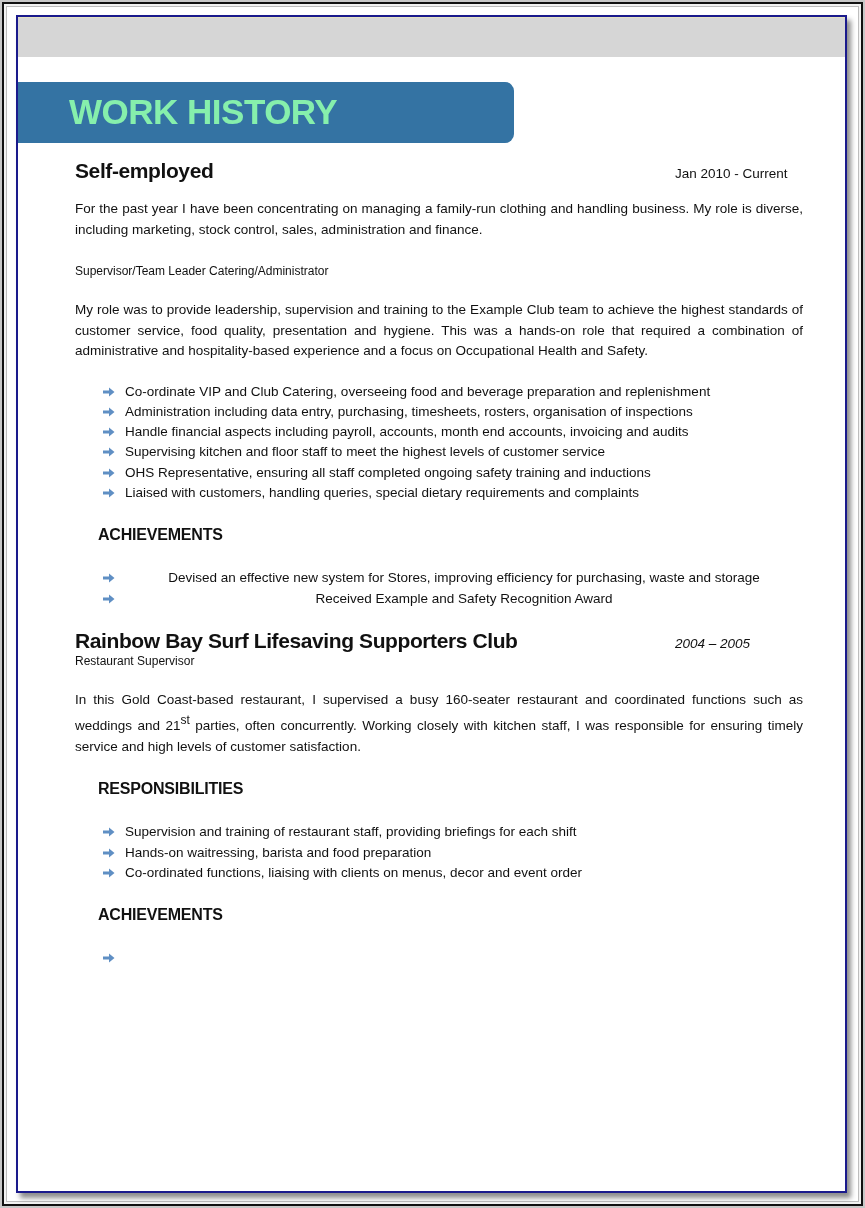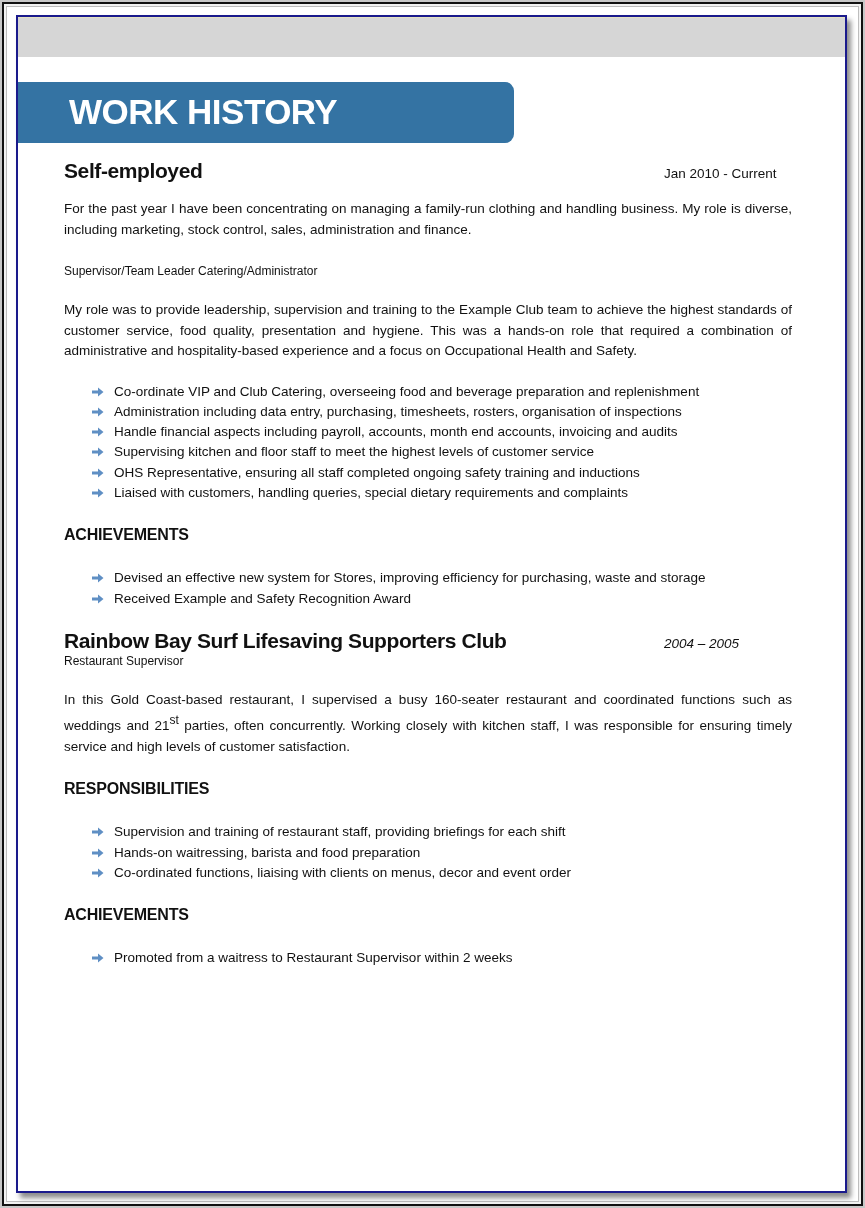--- a/index.html
+++ b/index.html
@@ -31,41 +31,41 @@
     background: #d6d6d6;
     border-top: 1px solid #e6e2c2;
   }
   .banner {
     position: absolute; left: 0; top: 65px; width: 496px; height: 61px;
     background: #3473a3;
     border-radius: 0 9px 9px 0;
   }
   .banner-title {
     position: absolute; left: 51px; top: 10px;
-    color: #ffffff; font-weight: bold; font-size: 35px; letter-spacing: -0.5px;
+    color: #86efac; font-weight: bold; font-size: 35px; letter-spacing: -0.5px;
     font-family: "Liberation Sans", sans-serif;
     line-height: 40px;
   }
   .content {
-    position: absolute; left: 46px; top: 140px; width: 728px;
+    position: absolute; left: 57px; top: 140px; width: 728px;
     color: #111;
   }
   .job-header { position: relative; height: 30px; }
   .job-title {
     font-size: 21px; font-weight: bold; letter-spacing: -0.4px; line-height: 28px;
   }
   .job-dates {
     position: absolute; top: 8px; font-size: 13.5px; line-height: 18px;
   }
   .job-role { font-size: 12px; line-height: 18px; margin-top: 1px; }
   .para {
     font-size: 13.5px; line-height: 20.5px; text-align: justify;
   }
   .section-heading {
-    font-size: 16px; font-weight: bold; line-height: 20px; letter-spacing: -0.2px;
+    font-size: 16px; font-weight: bold; line-height: 20px; letter-spacing: -0.2px; margin-left: 23px;
   }
   ul.bullets { list-style: none; margin-left: 27px; }
   ul.bullets li {
     font-size: 13.5px; line-height: 20.3px; position: relative; padding-left: 23px;
     white-space: nowrap;
   }
   .arrow-icon {
     position: absolute; left: 0; top: 4px; width: 14px; height: 12px;
   }
   sup { font-size: 12px; vertical-align: 6px; }
@@ -113,21 +113,21 @@
             </svg><span>Supervising kitchen and floor staff to meet the highest levels of customer service</span></li>
         <li><svg class="arrow-icon" viewBox="0 0 14 12">
               <path d="M1 4.5h6V1.5l5.5 4.5L7 10.5V7.5H1z" fill="#5f8fc4"></path>
             </svg><span>OHS Representative, ensuring all staff completed ongoing safety training and inductions</span></li>
         <li><svg class="arrow-icon" viewBox="0 0 14 12">
               <path d="M1 4.5h6V1.5l5.5 4.5L7 10.5V7.5H1z" fill="#5f8fc4"></path>
             </svg><span>Liaised with customers, handling queries, special dietary requirements and complaints</span></li>
       </ul>
 
       <div class="section-heading" style="margin-top:22px;">ACHIEVEMENTS</div>
-      <ul class="bullets" style="margin-top:23px;">
+      <ul class="bullets" style="margin-top:23px;text-align:center;">
         <li><svg class="arrow-icon" viewBox="0 0 14 12">
               <path d="M1 4.5h6V1.5l5.5 4.5L7 10.5V7.5H1z" fill="#5f8fc4"></path>
             </svg><span>Devised an effective new system for Stores, improving efficiency for purchasing, waste and storage</span></li>
         <li><svg class="arrow-icon" viewBox="0 0 14 12">
               <path d="M1 4.5h6V1.5l5.5 4.5L7 10.5V7.5H1z" fill="#5f8fc4"></path>
             </svg><span>Received Example and Safety Recognition Award</span></li>
       </ul>
     </div>
 
     <div style="margin-top:18px;">
@@ -148,18 +148,18 @@
             </svg><span>Hands-on waitressing, barista and food preparation</span></li>
         <li><svg class="arrow-icon" viewBox="0 0 14 12">
               <path d="M1 4.5h6V1.5l5.5 4.5L7 10.5V7.5H1z" fill="#5f8fc4"></path>
             </svg><span>Co-ordinated functions, liaising with clients on menus, decor and event order</span></li>
       </ul>
 
       <div class="section-heading" style="margin-top:22px;">ACHIEVEMENTS</div>
       <ul class="bullets" style="margin-top:23px;">
         <li><svg class="arrow-icon" viewBox="0 0 14 12">
               <path d="M1 4.5h6V1.5l5.5 4.5L7 10.5V7.5H1z" fill="#5f8fc4"></path>
-            </svg><span>Promoted from a waitress to Restaurant Supervisor within 2 weeks</span></li>
+            </svg></li>
       </ul>
     </div>
 
   </div>
 </div>
 
 </body></html>

